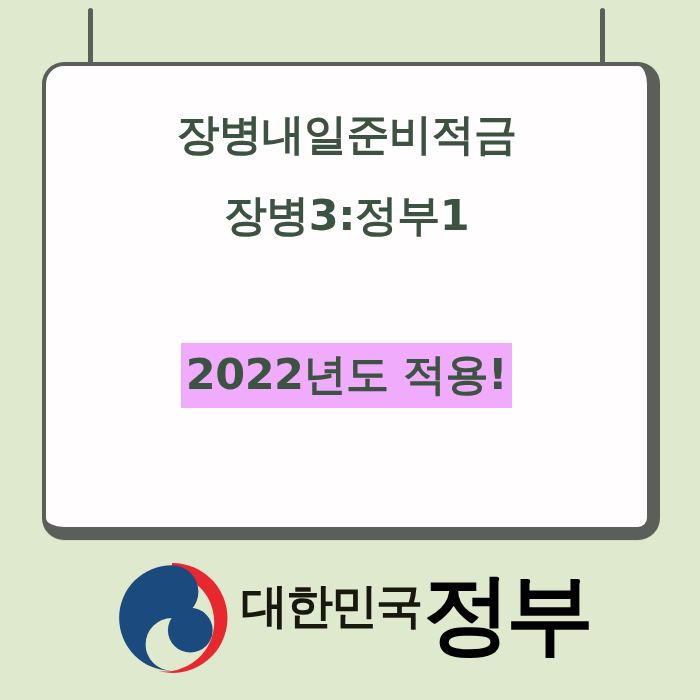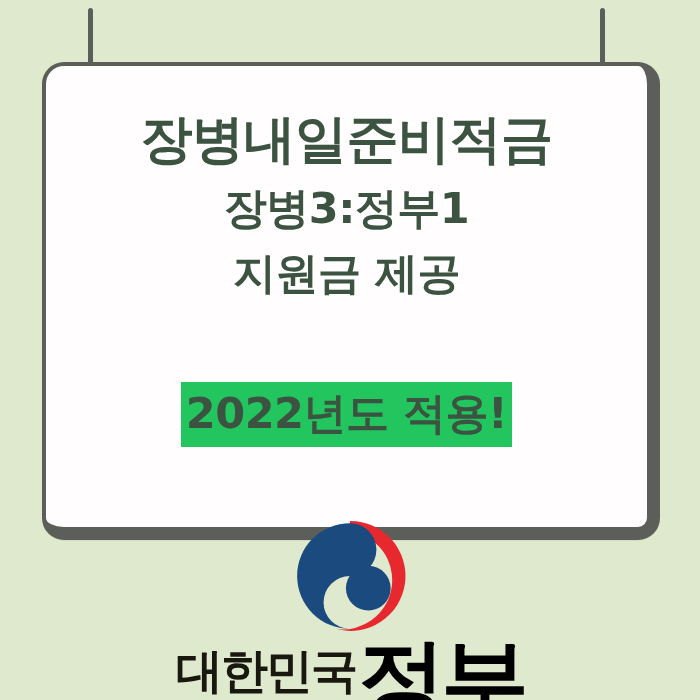--- a/index.html
+++ b/index.html
@@ -85,33 +85,33 @@
 
   
   .headline {
     color: #3c5341;
     font-weight: 700;
     letter-spacing: -0.5px;
     text-align: center;
     line-height: 1.06;
     white-space: nowrap;
   }
-  .headline.l1 { font-size: 52px; margin-bottom: 19px; }
+  .headline.l1 { font-size: 43px; margin-bottom: 35px; }
   .headline.l2 { font-size: 43px; margin-bottom: 19px; }
   .headline.l3 { font-size: 43px; }
 
   
   #banner-row {
     margin-top: 86px;
     display: flex;
     justify-content: center;
     width: 100%;
   }
   #banner {
-    background: #22c55e;
+    background: #f0abfc;
     padding: 10px 5px 12px;
     display: inline-block;
   }
   #banner-text {
     color: #3c5341;
     font-size: 43px;
     font-weight: 700;
     letter-spacing: -0.5px;
     line-height: 1;
     white-space: nowrap;
@@ -121,21 +121,20 @@
   #logo {
     position: absolute;
     left: 0;
     top: 552px;
     width: 700px;
     height: 132px;
     display: flex;
     align-items: center;
     justify-content: center;
     gap: 8px;
-    flex-direction: column;
   }
 
   #taegeuk {
     width: 122px;
     height: 122px;
     flex: 0 0 auto;
   }
 
   #logo-wordmark {
     display: flex;
@@ -191,21 +190,20 @@
   <div class="screw left"></div>
   <div class="screw right"></div>
 
   <div id="board">
     <div id="board-inner">
 
       <div class="headline l1">장병내일준비적금</div>
 
       <div class="headline l2">장병3:정부1</div>
 
-      <div class="headline l3">지원금 제공</div>
 
       <div id="banner-row">
         <div id="banner">
           <span id="banner-text">2022년도 적용!</span>
         </div>
       </div>
 
     </div>
   </div>
 

